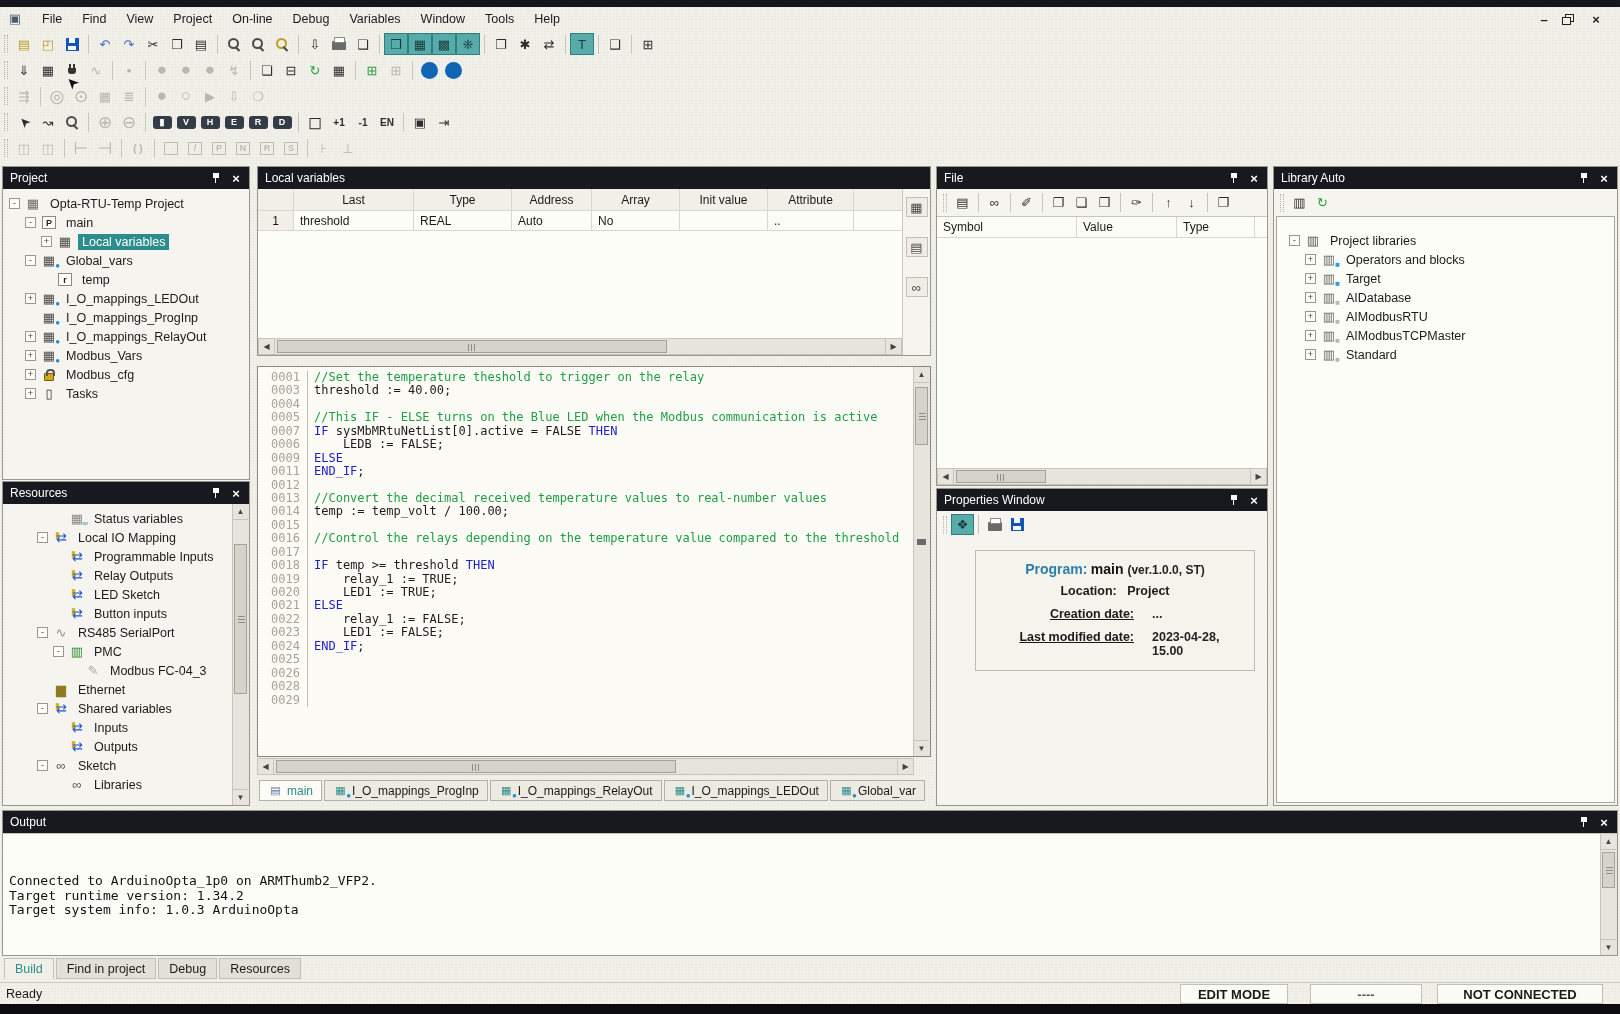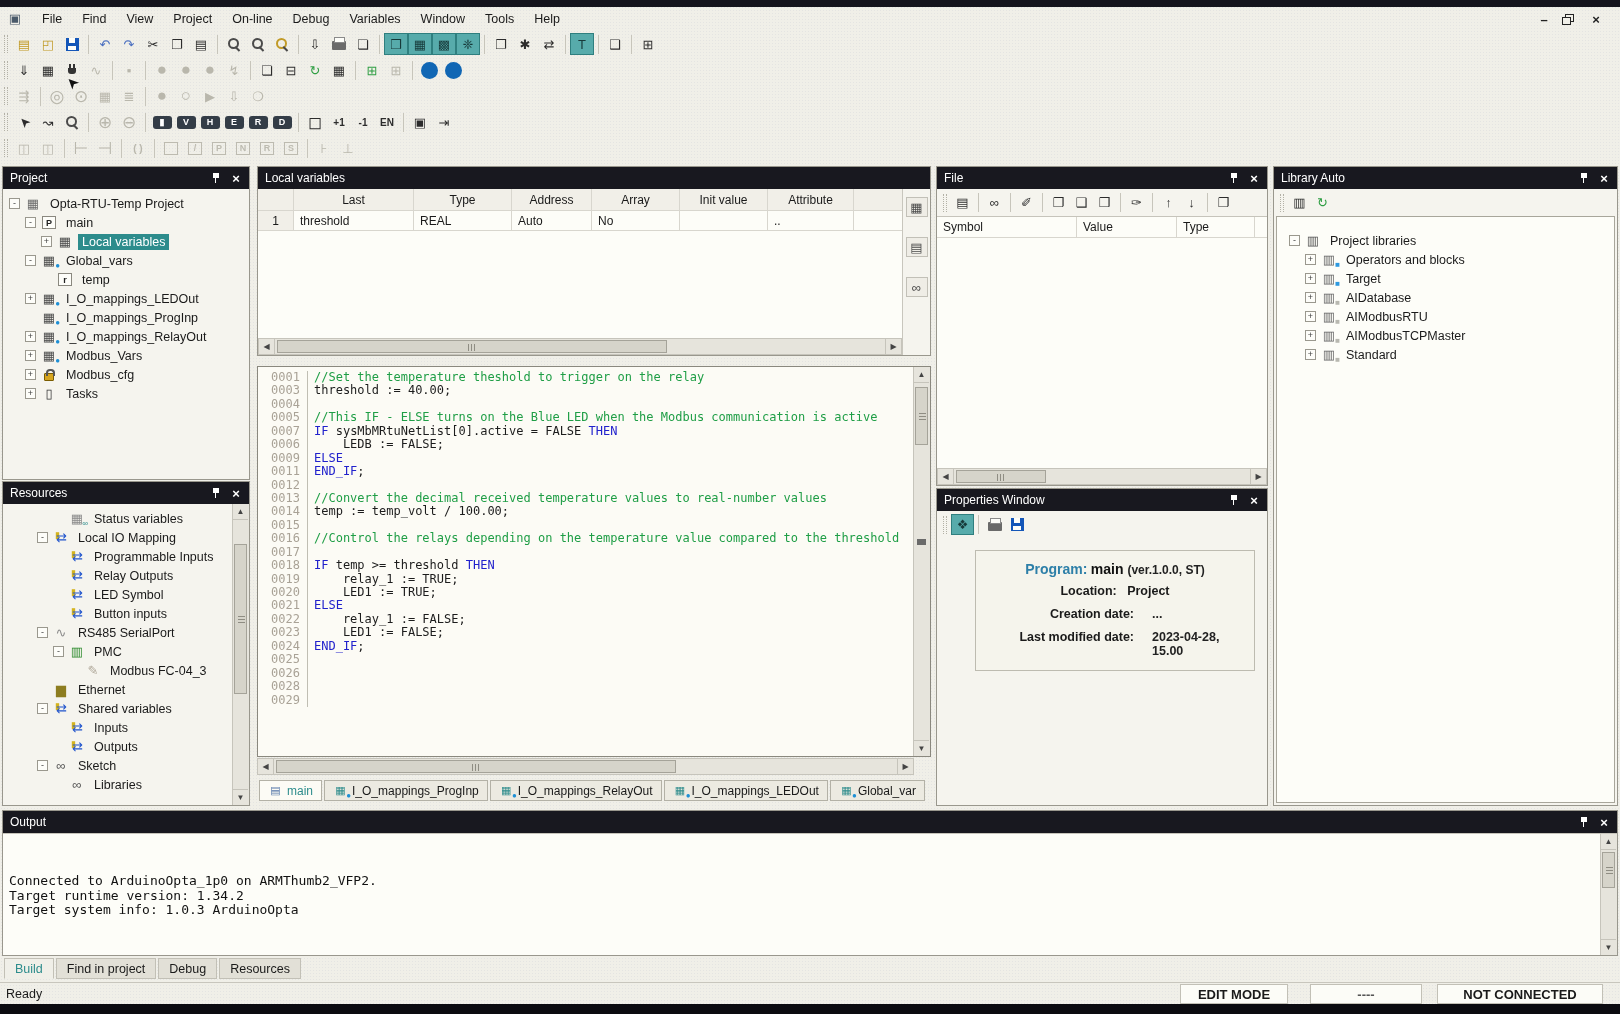--- a/index.html
+++ b/index.html
@@ -138,21 +138,21 @@
 
   
   #p-props { left:936px; top:488px; width:332px; height:318px; }
   .prop-card { margin:12px 12px 0 38px; background:#f5f4ec; border:1px solid #bdbbb0; padding:10px 8px 12px; }
   .pc-l1 { text-align:center; }
   .pc-l1 .tl { color:#2d7fa8; font-weight:bold; font-size:14px; }
   .pc-l1 .nm { color:#111; font-weight:bold; font-size:14px; }
   .pc-l1 .vr { font-size:12px; color:#222; font-weight:bold; }
   .pc-l2 { text-align:center; margin-top:7px; font-weight:bold; font-size:12.5px; }
   .pc-row { display:flex; margin-top:9px; font-size:12.5px; }
-  .pc-row .lab { width:150px; text-align:right; font-weight:bold; flex:none; }
+  .pc-row .lab { width:150px; text-align:right; font-weight:bold; flex:none;text-decoration:underline; }
   .pc-row .val { padding-left:18px; font-weight:bold; color:#222; }
 
   
   #p-lib { left:1273px; top:166px; width:345px; height:640px; }
   .lib-body { flex:1; margin:0 2px 2px; border:1px solid #a8a69b; background:#fdfdf8; overflow:hidden; }
   .lib-body .tree { padding-top:14px; padding-left:8px; }
 
   
   #p-project { left:2px; top:166px; width:248px; height:314px; }
   #p-resources { left:2px; top:481px; width:248px; height:325px; }
@@ -611,21 +611,21 @@
               <span style="color: rgb(34, 85, 204);">⇄</span>
             </span>
             <span class="tlbl">Relay Outputs</span>
           </div>
           <div class="tnode" style="margin-left: 36px;">
             <span class="expsp"></span>
             <span class="tic">
               <span class="pre" style="color: rgb(212, 179, 30);">▮</span>
               <span style="color: rgb(34, 85, 204);">⇄</span>
             </span>
-            <span class="tlbl">LED Symbol</span>
+            <span class="tlbl">LED Sketch</span>
           </div>
           <div class="tnode" style="margin-left: 36px;">
             <span class="expsp"></span>
             <span class="tic">
               <span class="pre" style="color: rgb(212, 179, 30);">▮</span>
               <span style="color: rgb(34, 85, 204);">⇄</span>
             </span>
             <span class="tlbl">Button inputs</span>
           </div>
           <div class="tnode" style="margin-left: 20px;">

